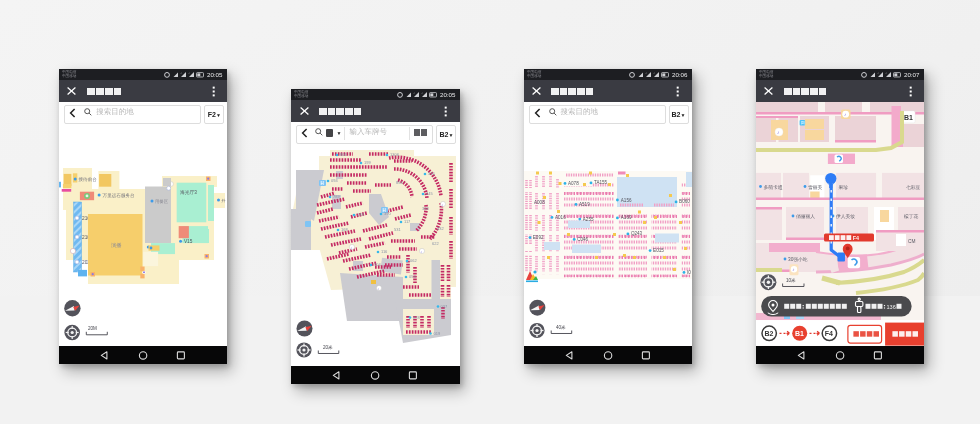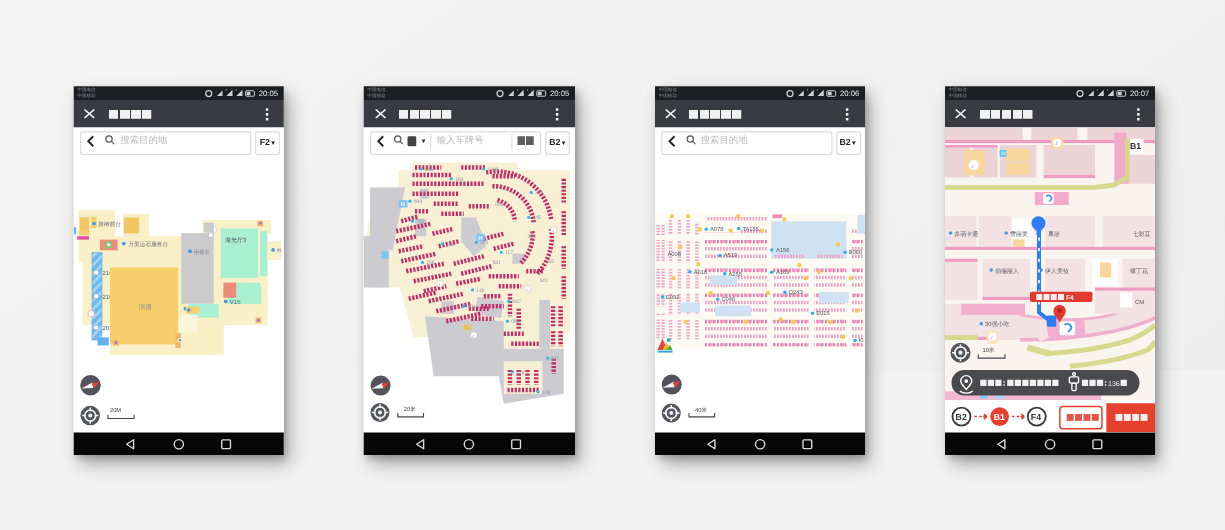--- a/index.html
+++ b/index.html
@@ -231,21 +231,21 @@
 
   <div class="navbar">
     <svg width="100%" height="18.8" viewBox="0 0 168 18.8">
       <path d="M47.8 5.8 L42.2 9.4 L47.8 13 Z" fill="none" stroke="#dcdcdc" stroke-width="1.1" stroke-linejoin="round"></path>
       <circle cx="84" cy="9.4" r="3.7" fill="none" stroke="#dcdcdc" stroke-width="1.1"></circle>
       <rect x="118.3" y="5.9" width="7" height="7" rx="0.8" fill="none" stroke="#dcdcdc" stroke-width="1.1"></rect>
     </svg>
   </div>
 </div>
 
-<div class="phone" id="p2" style="left:291.4px;">
+<div class="phone" id="p2" style="left:291.4px;margin-top:20px;">
 
   <div class="status">
     <div class="carrier">中国电信<br>中国移动</div>
     <svg class="stico" width="62" height="11.8" viewBox="0 0 62 11.8">
       <circle cx="4" cy="5.9" r="2.4" fill="none" stroke="#cfd0d4" stroke-width="1"></circle>
       <path d="M10.5 7.9 L15 3.4 L15 7.9 Z" fill="#cfd0d4"></path>
       <path d="M18 7.9 L23 2.9 L23 7.9 Z" fill="#cfd0d4"></path>
           <text x="17.5" y="4.6" font-size="3.4" fill="#cfd0d4">³</text>
       <path d="M26 7.9 L31 2.9 L31 7.9 Z" fill="#cfd0d4"></path>
           <text x="25.5" y="4.6" font-size="3.4" fill="#cfd0d4">³</text>

